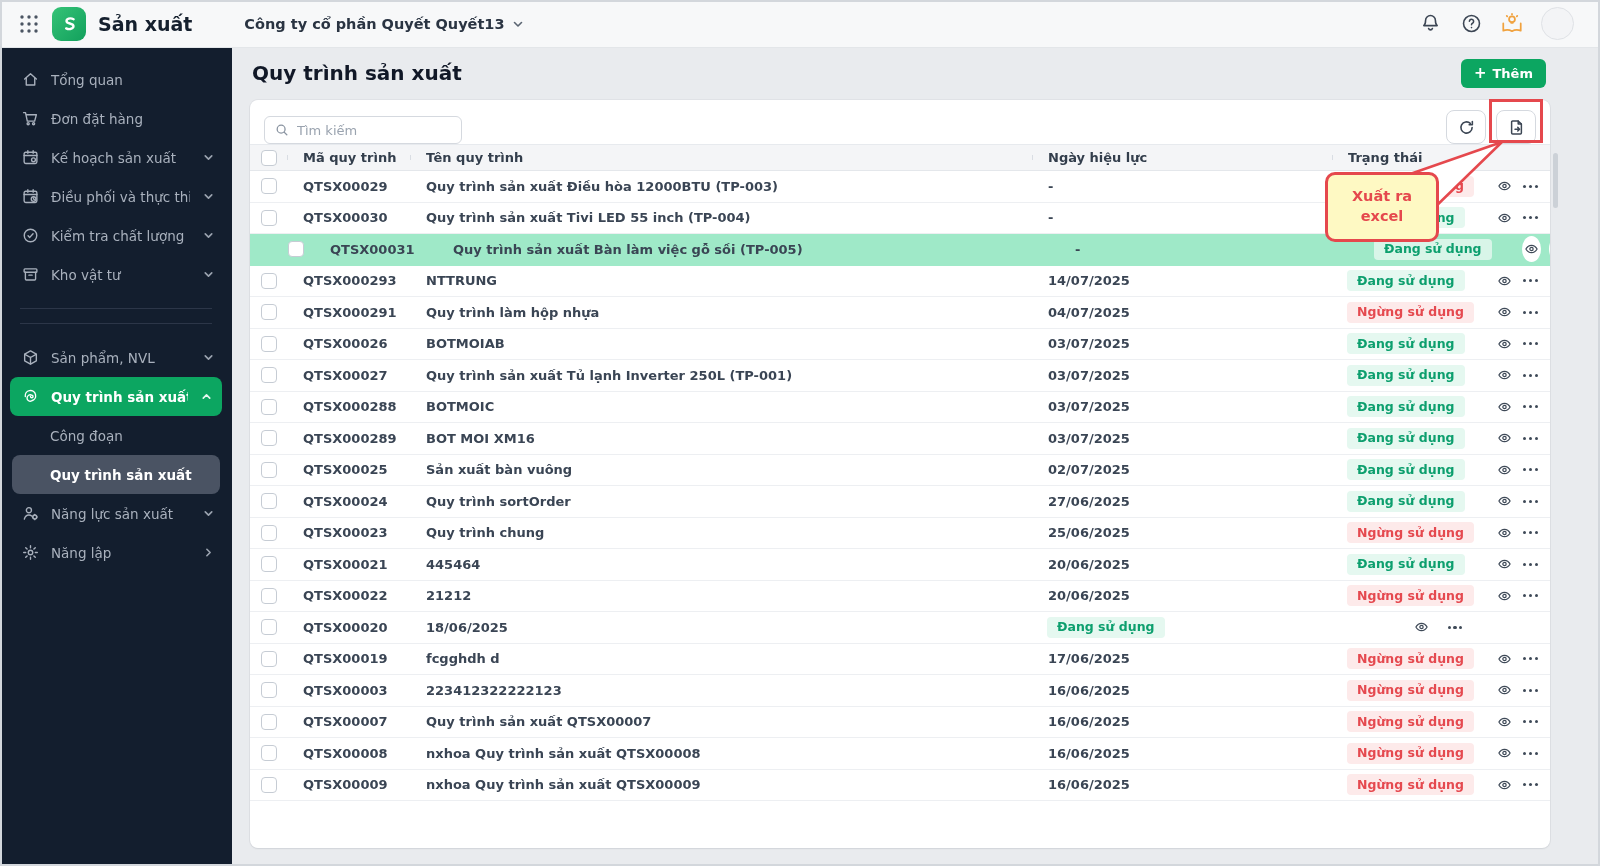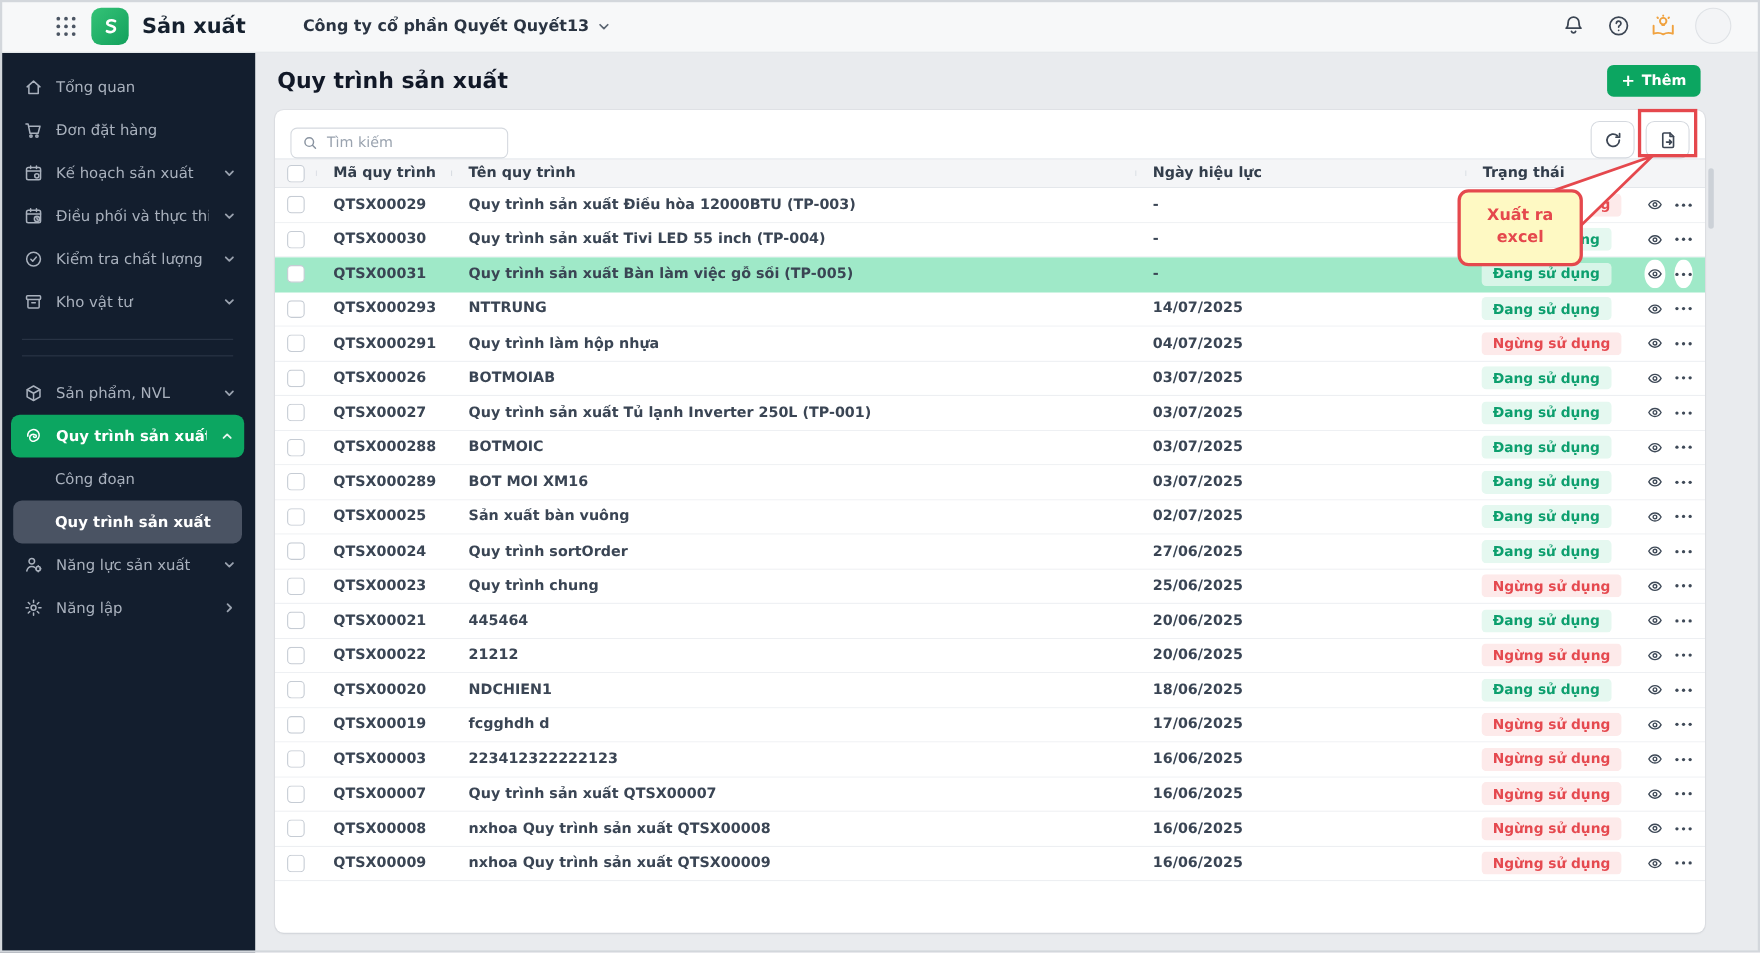--- a/index.html
+++ b/index.html
@@ -7,21 +7,21 @@
   body {
     position: relative; overflow: hidden;
     background: #e9ebee;
     font-family: "DejaVu Sans", "Liberation Sans", sans-serif;
     color: #3a4554;
   }
   .frame { position:absolute; inset:0; border:2px solid #d3d7dc; pointer-events:none; z-index:60; }
 
   
   .topbar { position:absolute; top:0; left:0; right:0; height:48px; background:#f7f8f9;
-            border-bottom:1px solid #e3e6e9; display:flex; align-items:center; z-index:5;padding-left:31px; }
+            border-bottom:1px solid #e3e6e9; display:flex; align-items:center; z-index:5; }
   .apps-btn { margin-left:16px; width:26px; height:26px; display:flex; align-items:center; justify-content:center; cursor:pointer; }
   .logo { margin-left:10px; width:34px; height:34px; border-radius:9px;
           background:linear-gradient(135deg,#35c377,#12a05c); display:flex; align-items:center; justify-content:center; }
   .app-title { margin-left:12px; font-size:19px; font-weight:700; color:#15202e; }
   .company { margin-left:52px; display:flex; align-items:center; gap:7px; font-size:14.5px; font-weight:700; color:#2a3442; cursor:pointer; }
   .tb-right { margin-left:auto; margin-right:26px; display:flex; align-items:center; gap:17px; }
   .tb-icon { width:24px; height:24px; display:flex; align-items:center; justify-content:center; cursor:pointer; }
   .avatar { width:33px; height:33px; border-radius:50%; background:#f3f4f6; border:1px solid #dfe2e6; }
 
   
@@ -61,21 +61,21 @@
   .grid-cols { display:grid; grid-template-columns:37px 123px 622px 300px 147px 71px; align-items:center; }
   .thead { height:27px; background:#f4f5f7; border-top:1px solid #e7eaee; border-bottom:1px solid #e4e7eb;
            font-size:13px; font-weight:700; color:#333e4c; }
   .hcell { position:relative; padding-left:16px; white-space:nowrap; overflow:hidden; }
   .hcell.sep::before { content:""; position:absolute; left:0; top:5px; bottom:5px; width:1px; background:#d9dde3; }
   .c-check { display:flex; justify-content:center; padding-left:0 !important; }
   .checkbox { width:16px; height:16px; border:1.5px solid #c6ccd4; border-radius:4px; background:#fff; display:inline-block; }
 
   .trow { height:31.5px; border-bottom:1px solid #edeff2; font-size:13px; color:#3a4554; background:#fff; cursor:default;font-weight:bold; }
   .trow .cell { padding-left:16px; white-space:nowrap; overflow:hidden; }
-  .trow.hl { background:var(--row-highlight,#9fe9c8); border-bottom-color:var(--row-highlight,#9fe9c8); }
+  .trow.hl { background:var(--row-highlight,#9fe9c8); border-bottom-color:var(--row-highlight,#9fe9c8);padding-left:27px; }
   .c-status { padding-left:15px !important; }
   .badge { display:inline-block; padding:2.5px 10px; border-radius:4px; font-size:12.5px; line-height:1.25; }
   .badge.active { color:var(--status-active-text,#0d9f6e); background:var(--status-active-bg,#e5f8f0); }
   .badge.inactive { color:var(--status-inactive-text,#e5494f); background:var(--status-inactive-bg,#fdeaea); }
   .trow.hl .badge.active { background:#d8f5e8; }
   .c-actions { display:flex; justify-content:flex-end; gap:8px; padding-right:11px; }
   .action { width:26px; height:26px; border-radius:50%; display:flex; align-items:center; justify-content:center; cursor:pointer; }
   .trow.hl .action { background:#fff; }
   .dots { display:flex; gap:2.5px; }
   .dots i { width:3.2px; height:3.2px; border-radius:50%; background:#3e4957; }
@@ -673,21 +673,20 @@
                 <i></i>
               </span>
       </span>
     </div>
   </div>
         <div class="trow grid-cols">
     <div class="cell c-check">
             <span class="checkbox"></span>
           </div>
     <div class="cell c-code">QTSX00020</div>
-    <div class="cell c-name">NDCHIEN1</div>
     <div class="cell c-date">18/06/2025</div>
     <div class="cell c-status"><span class="badge active">Đang sử dụng</span></div>
     <div class="cell c-actions">
       <span class="action">
         <svg width="19" height="14" viewBox="0 0 16 16" fill="none" stroke="#3e4957" stroke-width="1.4" stroke-linecap="round" stroke-linejoin="round">
           <path d="M1.6 8S4 3.8 8 3.8 14.4 8 14.4 8 12 12.2 8 12.2 1.6 8 1.6 8z"></path>
                 <circle cx="8" cy="8" r="1.9"></circle>
         </svg>
       </span>
       <span class="action">

